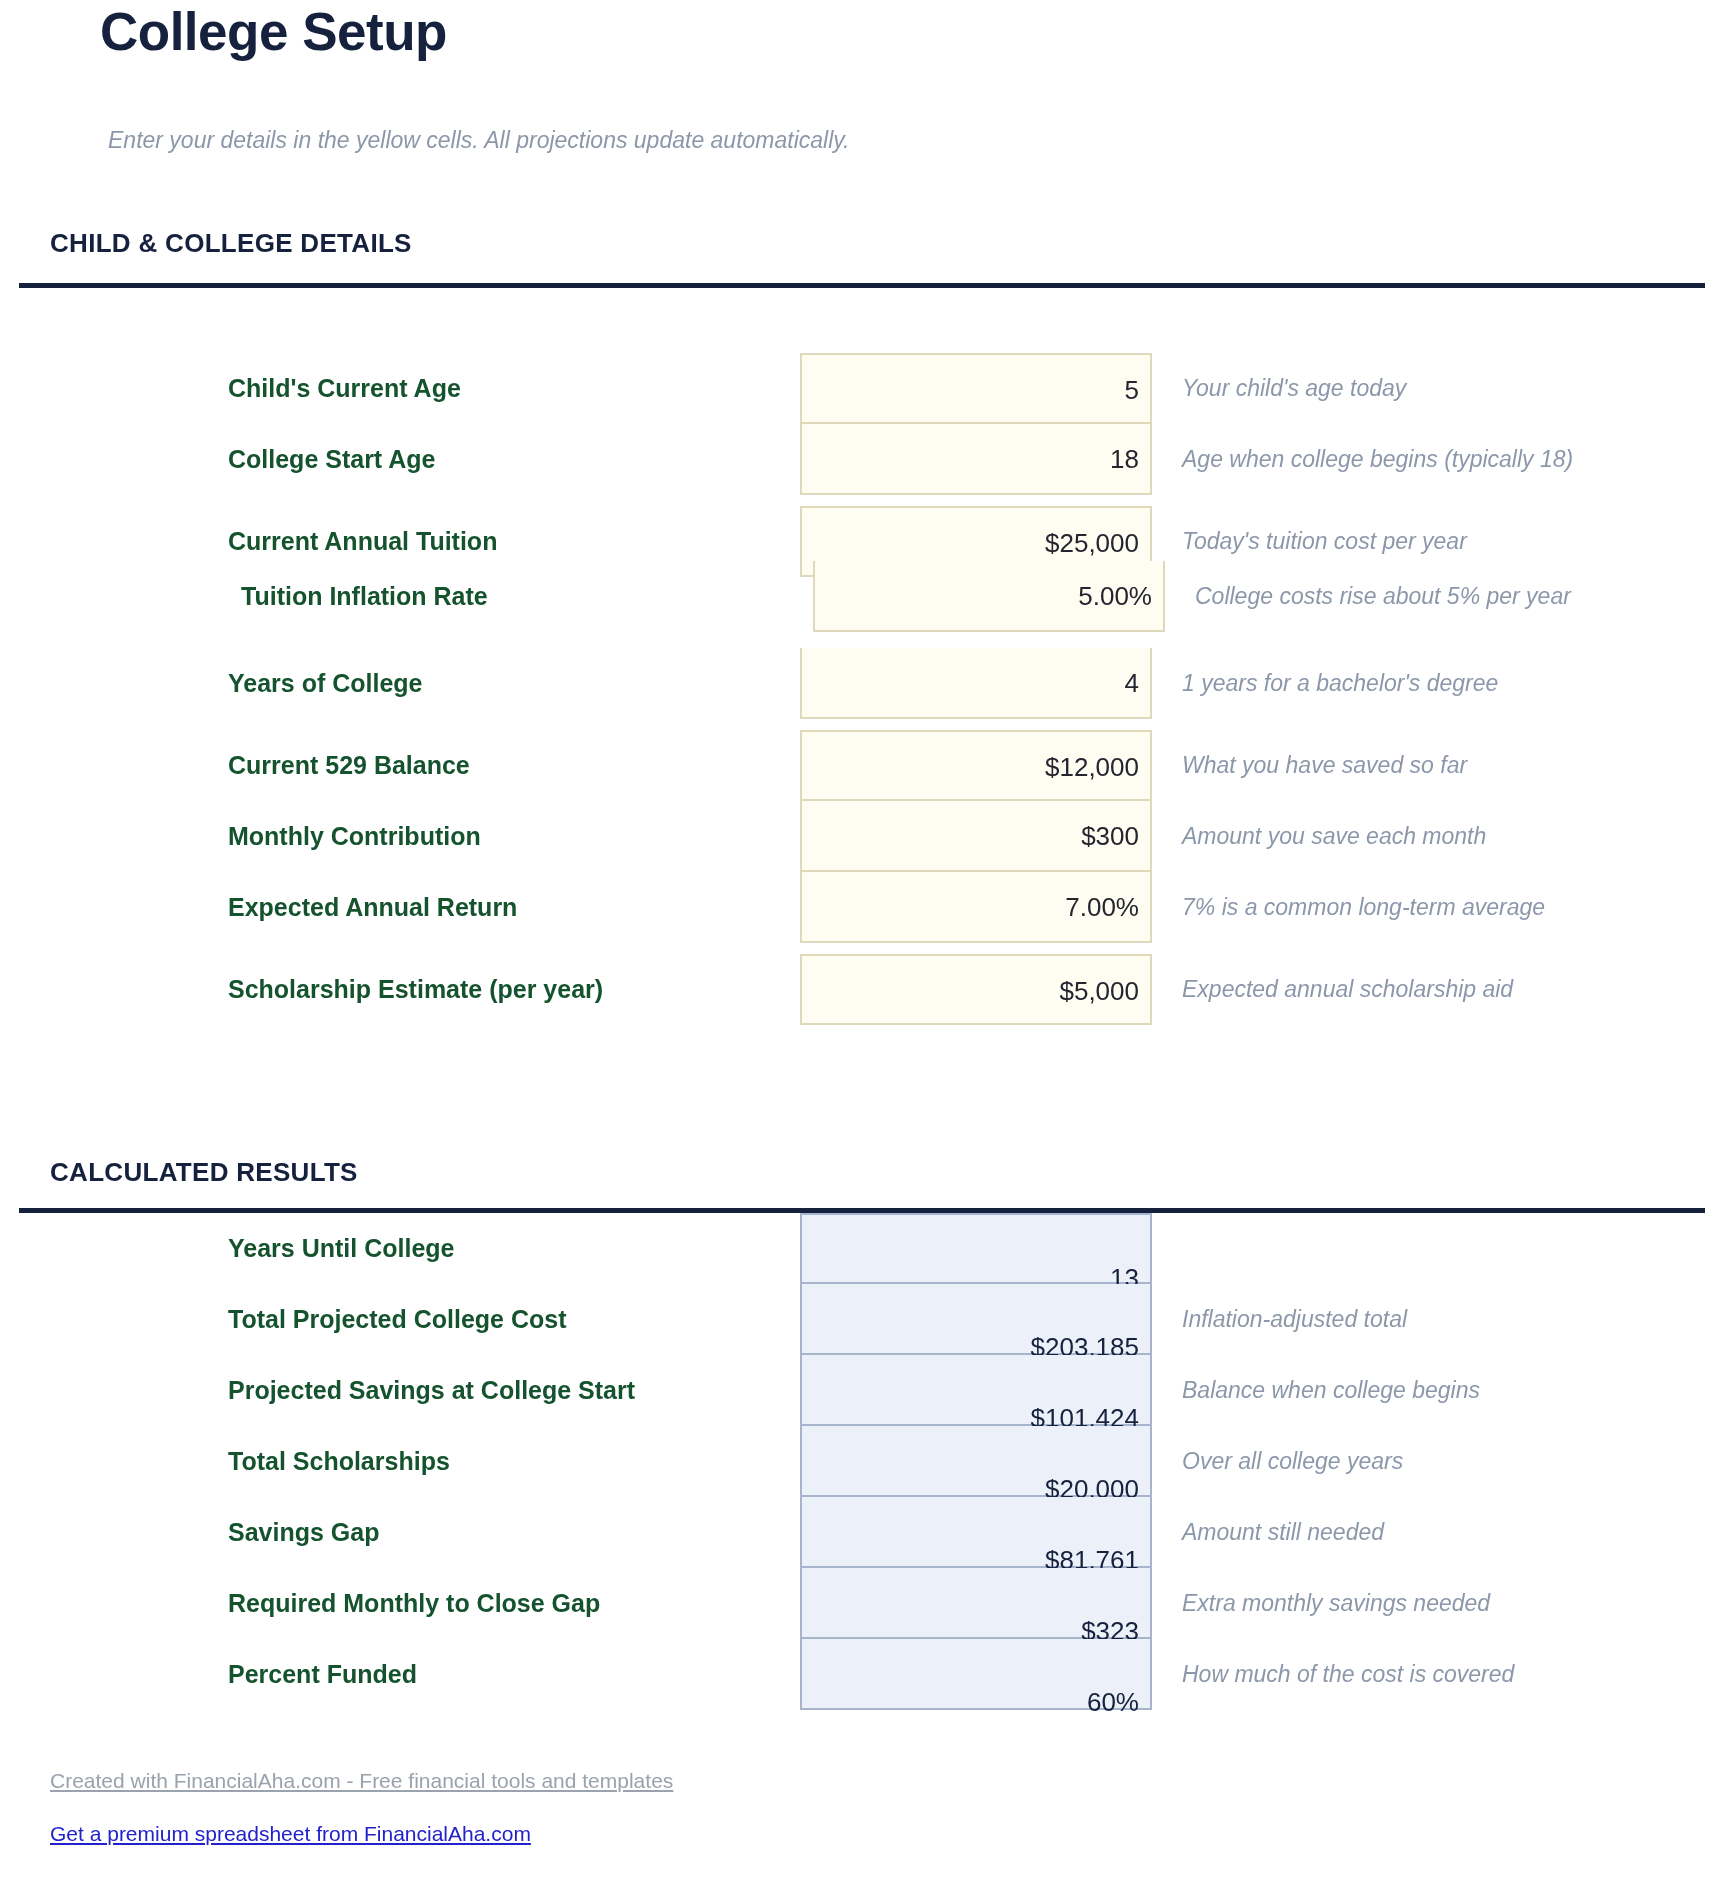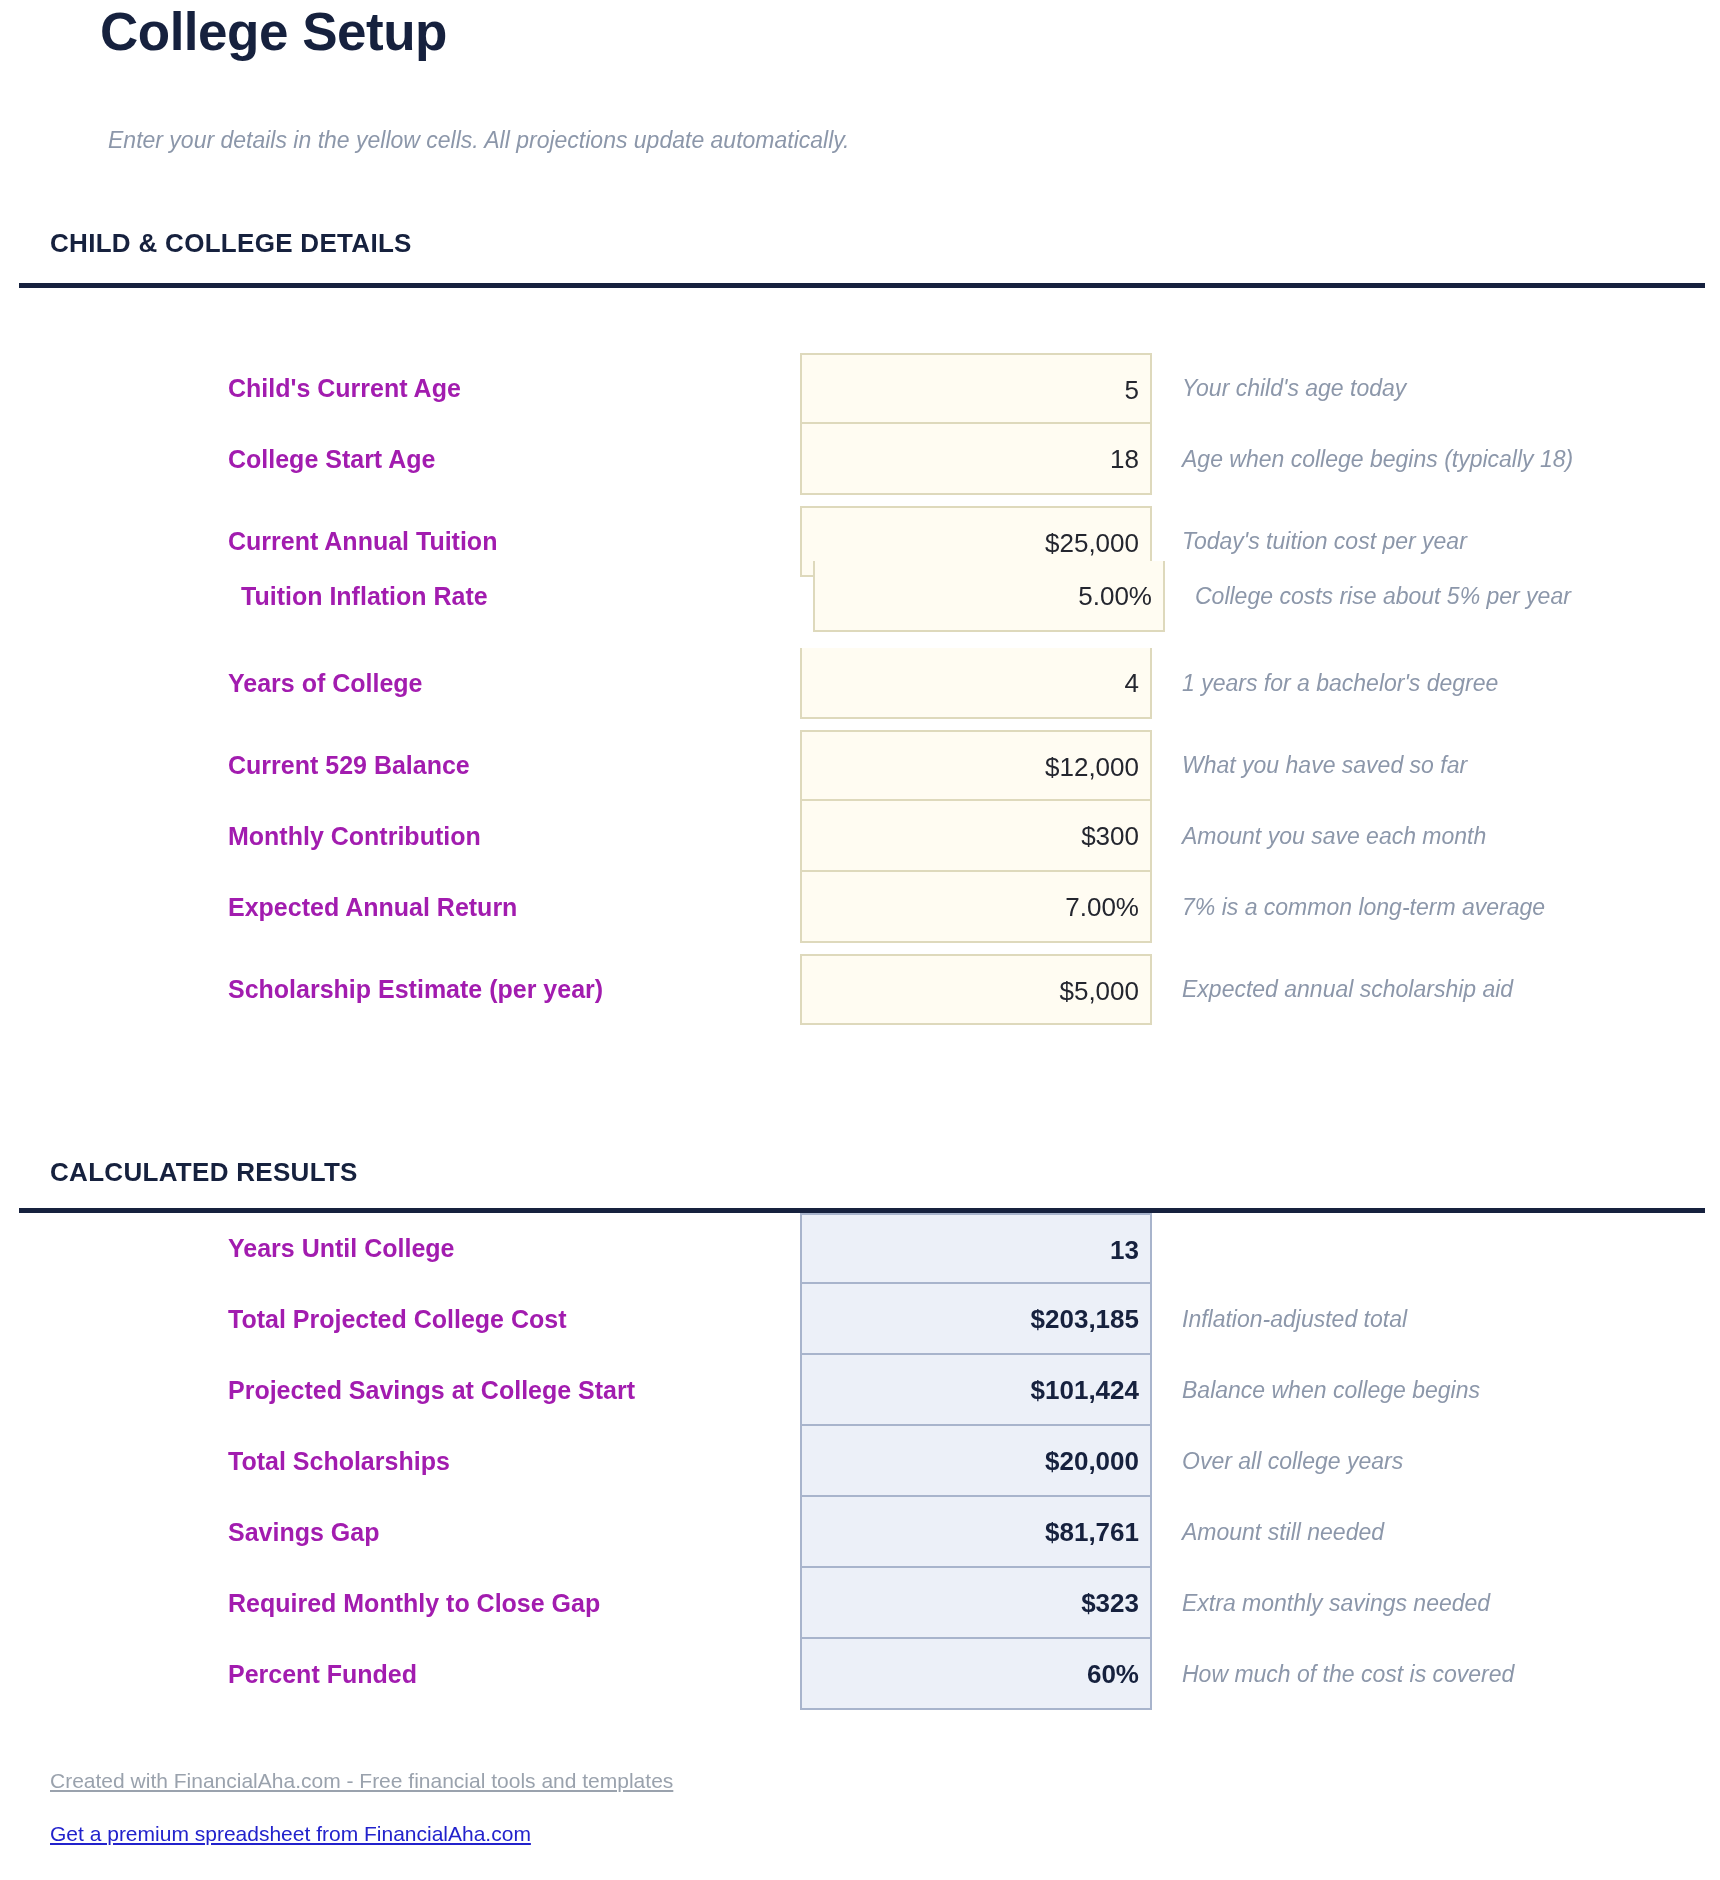--- a/index.html
+++ b/index.html
@@ -71,21 +71,21 @@
     height: 71px;
   }
   .row-label {
     position: absolute;
     left: 228px;
     top: 0;
     height: 71px;
     line-height: 71px;
     font-size: 25px;
     font-weight: bold;
-    color: #a21caf;
+    color: #14532d;
     white-space: nowrap;
   }
   .cell {
     position: absolute;
     left: 800px;
     top: 0;
     width: 352px;
     height: 71px;
     box-sizing: border-box;
   }
@@ -123,21 +123,21 @@
   .group-mid .cell.input { border-top: 0; }
 
   
   .cell.result {
     background: #ecf0f8;
     border-left: 2px solid #a8b4cc;
     border-right: 2px solid #a8b4cc;
     border-top: 2px solid #a8b4cc;
     border-bottom: 2px solid #a8b4cc;
   }
-  .cell.result .cell-value { color: #16213e; font-weight: bold; }
+  .cell.result .cell-value { color: #16213e; font-weight: normal; margin-top: 28px; }
   .group-mid .cell.result { border-top: 0; }
 
   
   .footer-note {
     position: absolute;
     left: 50px;
     top: 1769px;
     font-size: 21px;
     color: #9aa2ad;
     white-space: nowrap;

